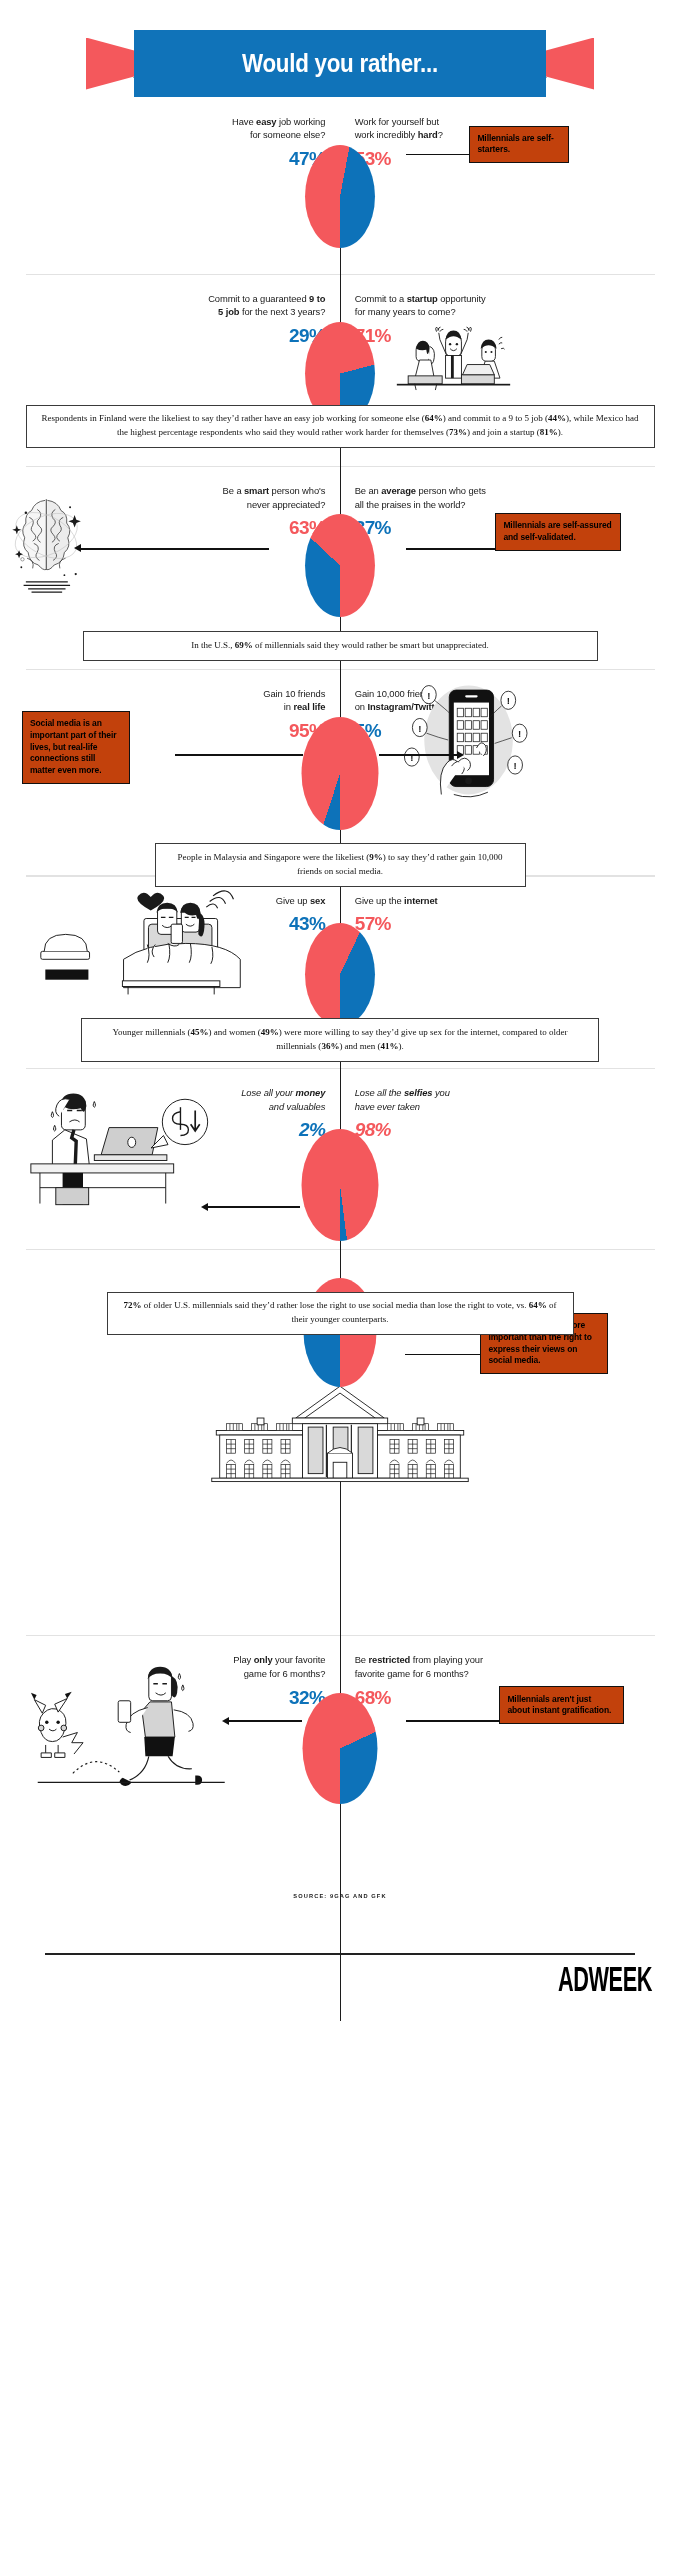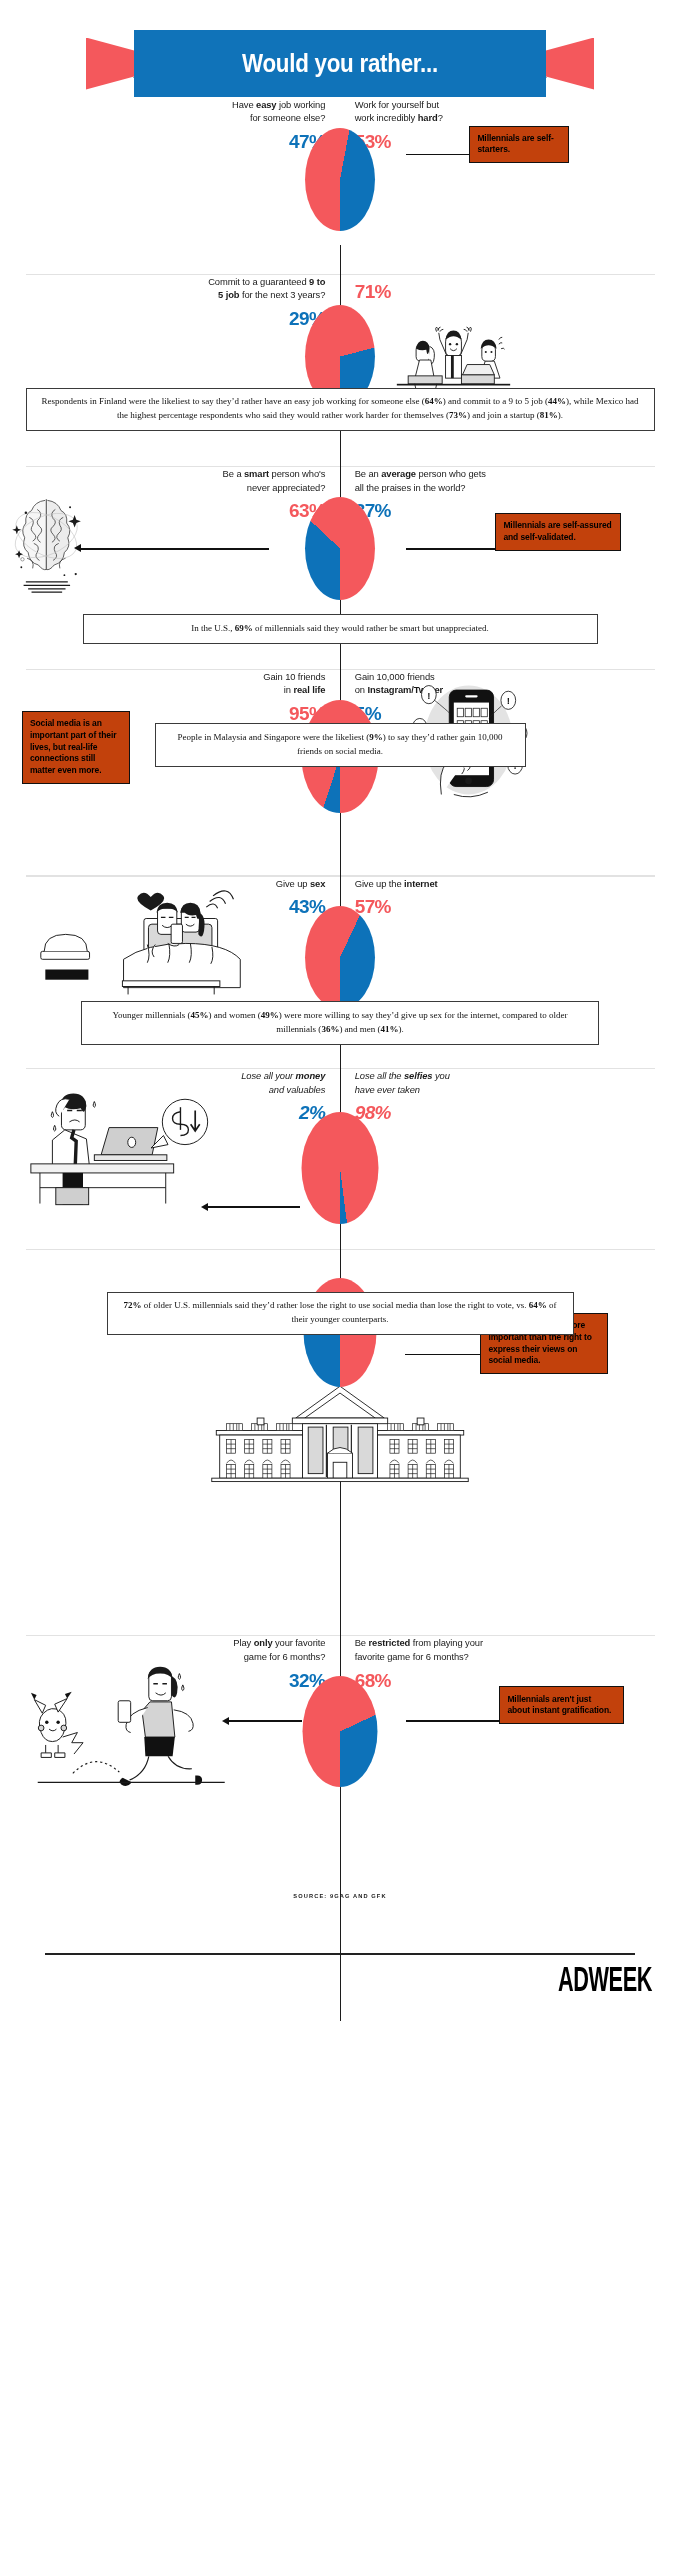--- a/index.html
+++ b/index.html
@@ -61,21 +61,21 @@
   .spine {
     position:absolute; left:340px; top:215px; width:0.6px;
     background:#1c1c1c; z-index:0;
   }
 
   
   .section { position:relative; width:680px; }
   .divider { width:629px; height:1.1px; background:#e2e2e2; margin:0 auto; }
 
   .qrow {
-    display:flex; width:680px; padding-top:0;
+    display:flex; width:680px; padding-top:17px;
   }
   .qcol { width:340px; position:relative; }
   .qcol.left  { padding-right:14.7px; text-align:right; }
   .qcol.right { padding-left:14.7px;  text-align:left; }
   .qtext {
     font-size:9.4px; line-height:1.42; color:#1a1a1a;
     font-weight:400; letter-spacing:-0.1px;
   }
   .qtext b { font-weight:bold; }
   .pct {
@@ -180,20 +180,21 @@
   </div>
 
   <div class="divider"></div>
   <div class="section" style="height:187px;">
     <div class="qrow">
       <div class="qcol left">
         <div class="qtext">Commit to a guaranteed <b>9 to<br>5 job</b> for the next 3 years?</div>
         <div class="pct blue">29%</div>
       </div>
       <div class="qcol right">
+        <div class="qtext">Commit to a <b>startup</b> opportunity<br>for many years to come?</div>
         <div class="pct red">71%</div>
       </div>
     </div>
     <div class="pie-zone">
       <div class="pie" style="top:-23px;background:conic-gradient(from 180deg,#f4585c 0 255.6deg,#0d72b9 255.6deg 360deg);"></div>
     </div>
 
     <div class="art" style="left:391px; top:34px;">
       <svg width="125" height="85" viewBox="0 0 220 150">
         <g fill="none" stroke="#1a1a1a" stroke-width="1.6">
@@ -376,21 +377,21 @@
       </svg>
     </div>
 
     <div class="leader" style="left:175px; top:84px; width:128px;"></div>
     <div class="callout" style="left:21.5px; top:41px; width:108px;">
       <span>Social media is an important part of their lives, but real-life connections still matter even more.</span>
     </div>
     <div class="leader" style="left:379px; top:84px; width:79px;"></div>
     <div class="arrowhead right" style="left:457px; top:81px;"></div>
 
-    <div class="footnote" style="width:371px; ">
+    <div class="footnote" style="width:371px; margin-top:103px;">
       <span>People in Malaysia and Singapore were the likeliest (<b>9%</b>) to say they’d rather gain 10,000 friends on social media.</span>
     </div>
   </div>
 
   <div class="divider" style="margin-top:12.5px;"></div>
   <div class="section" style="height:179px;">
     <div class="qrow">
       <div class="qcol left">
         <div class="qtext">Give up <b>sex</b></div>
         <div class="pct blue">43%</div>

